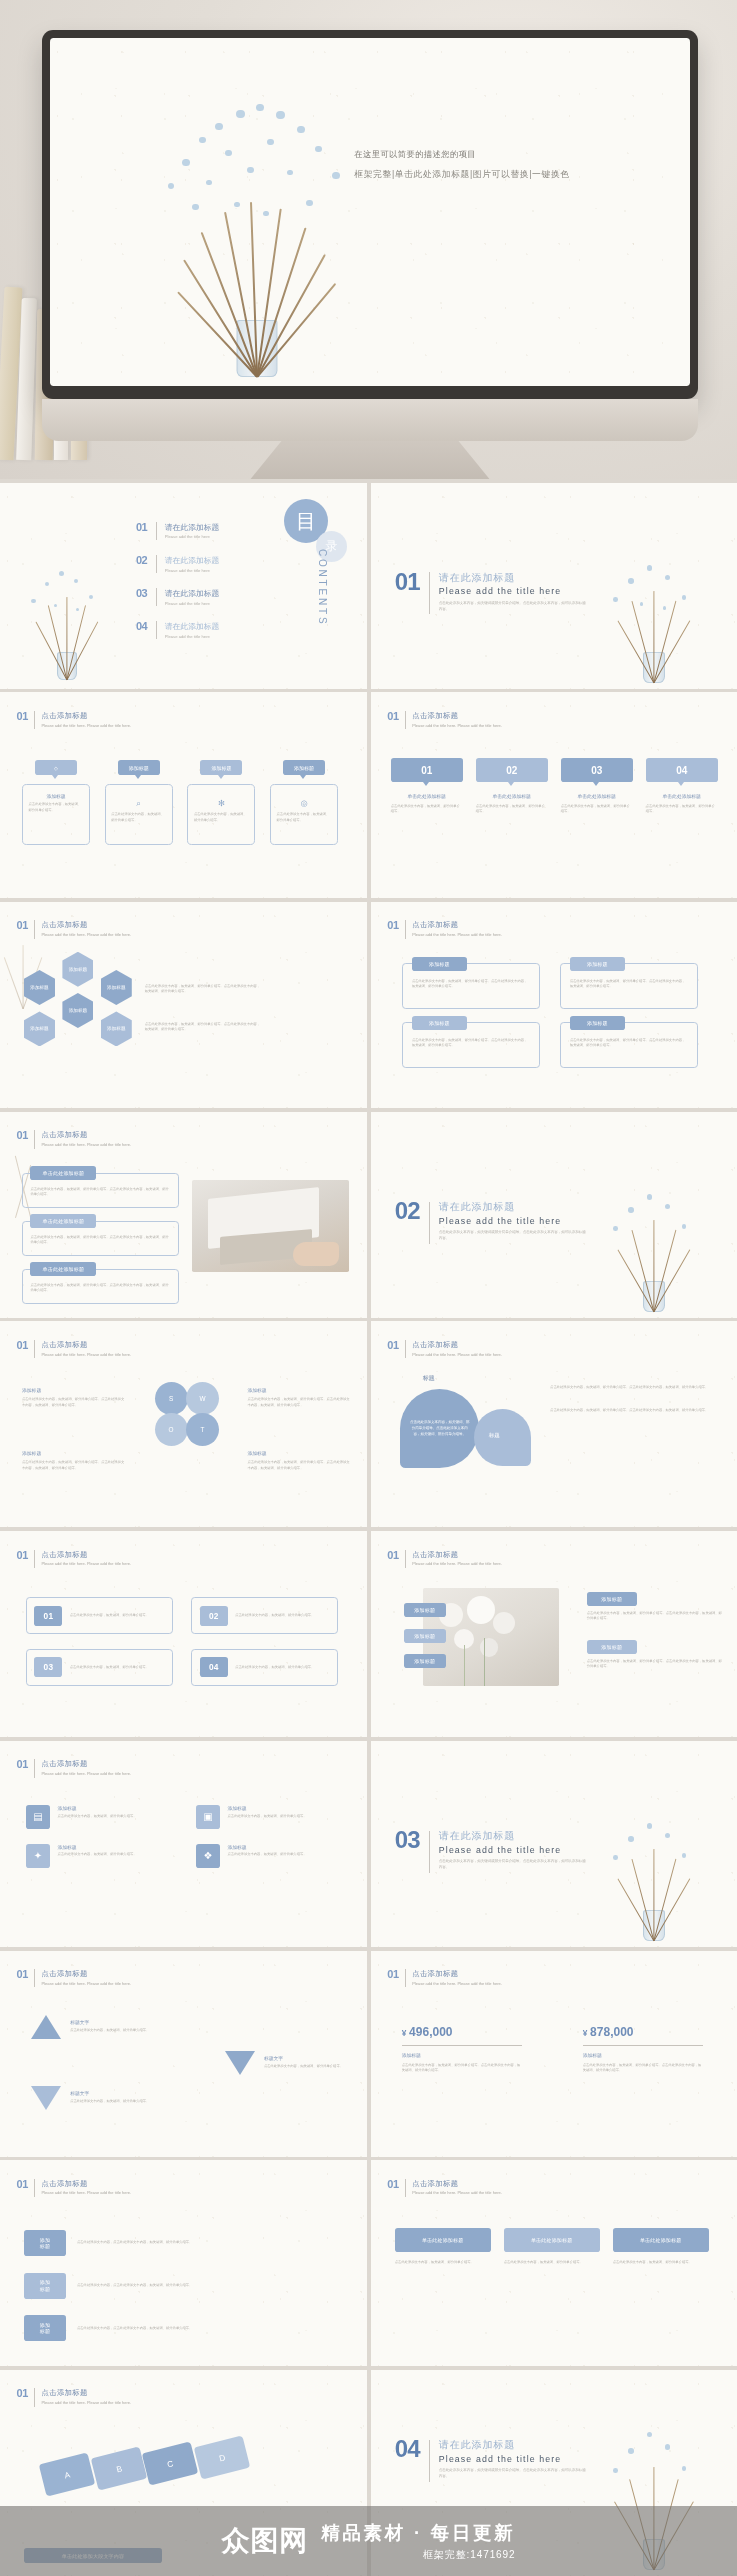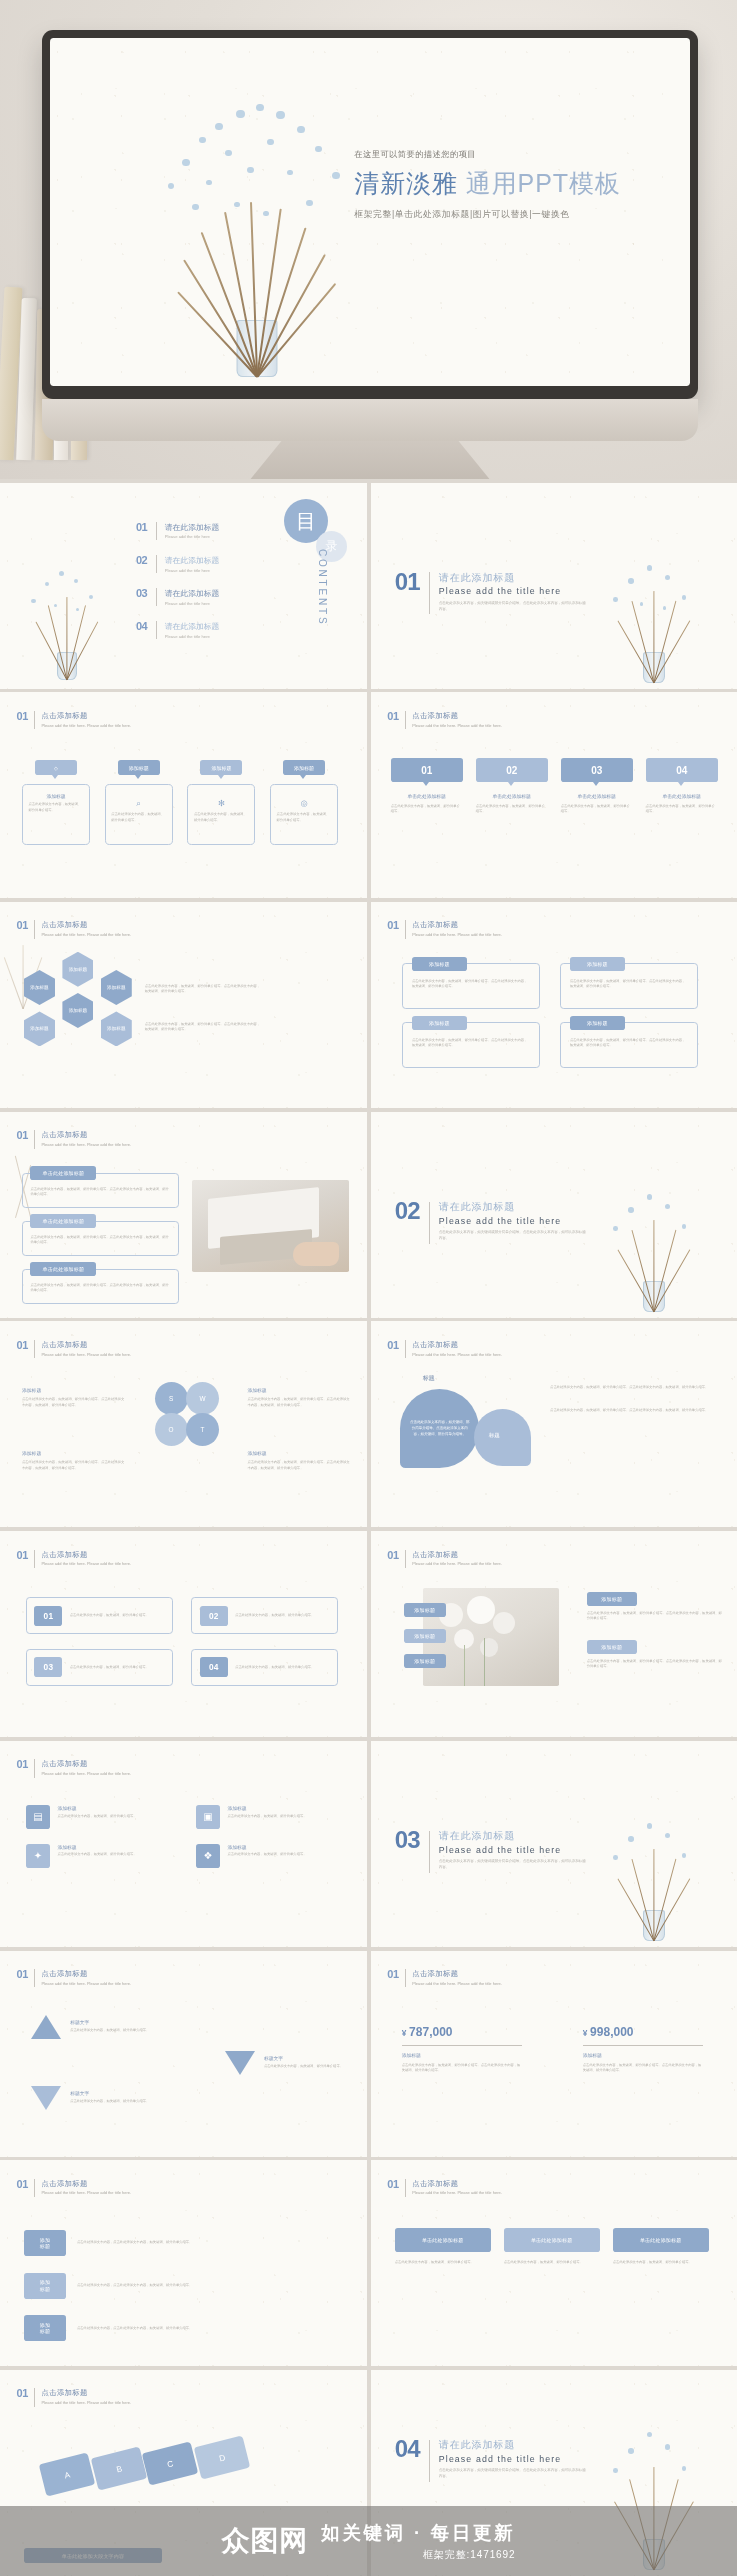--- a/index.html
+++ b/index.html
@@ -173,24 +173,20 @@
             <div class="bud" style="left:116px;top:57px;width:6.4px;height:6.4px;"></div>
             <div class="bud" style="left:96px;top:85px;width:6.4px;height:6.4px;"></div>
             <div class="bud" style="left:55px;top:98px;width:5.5px;height:5.5px;"></div>
             <div class="bud" style="left:136px;top:88px;width:5.5px;height:5.5px;"></div>
             <div class="bud" style="left:83px;top:120px;width:5.5px;height:5.5px;"></div>
             <div class="bud" style="left:112px;top:129px;width:5.5px;height:5.5px;"></div>
           </div>
 
           <div class="hero-text">
             <div class="hero-sub">在这里可以简要的描述您的项目</div>
-            <div class="hero-title">
-              <span>清新淡雅</span>
-              <span class="lt">通用PPT模板</span>
-            </div>
             <div class="hero-tag">框架完整|单击此处添加标题|图片可以替换|一键换色</div>
           </div>
 
         </div>
       </div>
       <div class="mon-chin"></div>
       <div class="mon-neck"></div>
 
     </div>
   </div>
@@ -791,30 +787,30 @@
         <div class="s-bar"></div>
         <div class="s-htxt">
           <div class="t1">点击添加标题</div>
           <div class="t2">Please add the title here. Please add the title here.</div>
         </div>
       </div>
       <div style="position:absolute;left:31px;top:74px;display:flex;gap:61px;">
         <div style="width:120px;">
           <div style="display:flex;align-items:baseline;gap:2.8px;">
             <span class="stat-num" style="font-size:8.3px;">¥</span>
-            <span class="stat-num">787,000</span>
+            <span class="stat-num">496,000</span>
           </div>
           <div style="height:0.9px;background:#c6c2bb;margin:6.4px 0 6.4px;"></div>
           <div class="cap-cn">添加标题</div>
           <div class="body-cn" style="margin-top:4.6px;">点击此处添加文本内容，如关键词、部分简单介绍等。点击此处添加文本内容，如关键词、部分简单介绍等。</div>
         </div>
         <div style="width:120px;">
           <div style="display:flex;align-items:baseline;gap:2.8px;">
             <span class="stat-num" style="font-size:8.3px;">¥</span>
-            <span class="stat-num">998,000</span>
+            <span class="stat-num">878,000</span>
           </div>
           <div style="height:0.9px;background:#c6c2bb;margin:6.4px 0 6.4px;"></div>
           <div class="cap-cn">添加标题</div>
           <div class="body-cn" style="margin-top:4.6px;">点击此处添加文本内容，如关键词、部分简单介绍等。点击此处添加文本内容，如关键词、部分简单介绍等。</div>
         </div>
       </div>
     </div>
 
     <div class="slide paper">
       <div class="sideleaf"></div>
@@ -936,19 +932,19 @@
       </div>
     </div>
 
   </div>
 
   <div class="wm">
     <div class="wm-logo">
       <span>众图网</span>
     </div>
     <div class="wm-right">
-      <div class="l1">如关键词 · 每日更新</div>
+      <div class="l1">精品素材 · 每日更新</div>
       <div class="l2">框架完整:1471692</div>
     </div>
   </div>
 
 </div>
 
 
 </body></html>

